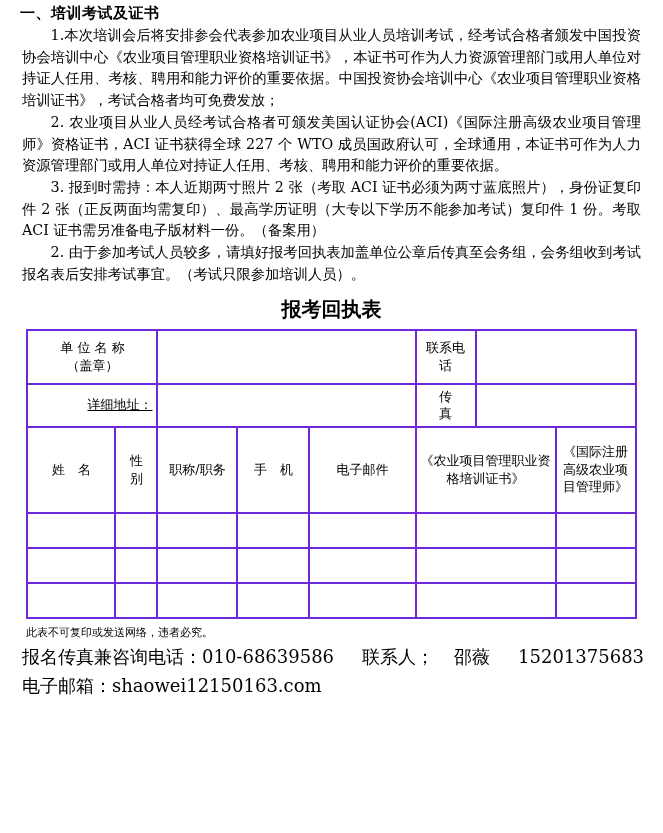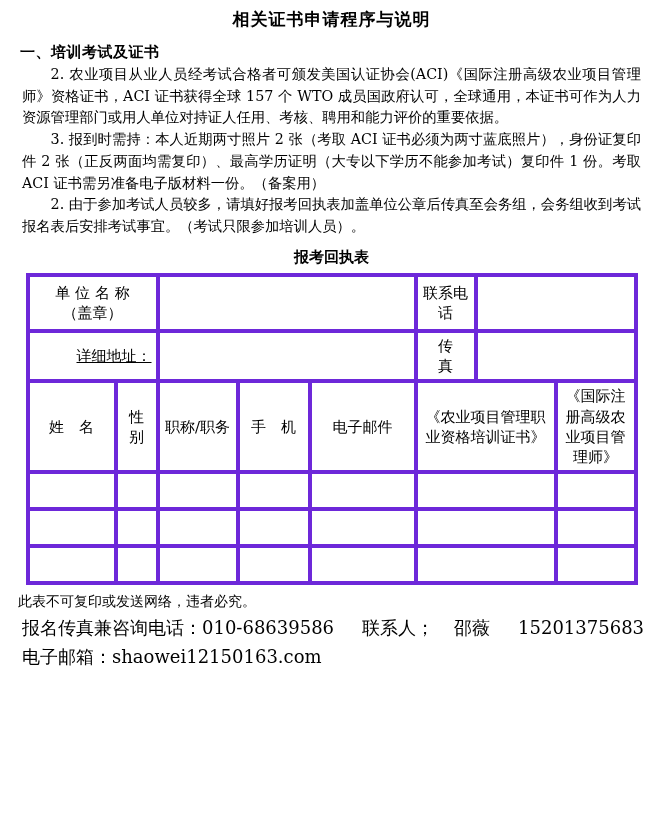--- a/index.html
+++ b/index.html
@@ -39,33 +39,33 @@
   .para {
     font-size: 14.3px;
     line-height: 1.52;
     text-align: justify;
     text-justify: inter-ideograph;
     margin: 0 4px 0 4px;
     text-indent: 2em;
   }
   .subtitle {
     text-align: center;
-    font-size: 15px;
+    font-size: 20px;
     font-weight: bold;
     margin: 10px 0 6px 0;
   }
   table.form {
     border-collapse: collapse;
     width: 608px;
     margin: 0 auto;
     table-layout: fixed;
   }
   table.form td {
-    border: 4px solid #6d28d9;
-    font-size: 15px;
+    border: 2px solid #6d28d9;
+    font-size: 13px;
     padding: 3px 4px;
     vertical-align: middle;
     line-height: 1.35;
   }
   .cell-label-center {
     text-align: center;
   }
   .cell-label-left {
     text-align: right;
     text-decoration: underline;
@@ -79,22 +79,22 @@
     height: 26px;
   }
   .hdr-row td {
     text-align: center;
     height: 78px;
   }
   .body-row td {
     height: 27px;
   }
   .footer-note {
-    font-size: 14px;
-    margin: 6px 0 0 0;
+    font-size: 11px;
+    margin: 6px 0 0 8px;
     line-height: 1.5;
   }
   .footer-line {
     font-size: 18px;
     margin: 2px 0 0 4px;
     line-height: 1.5;
   }
   .footer-line .gap {
     display: inline-block;
     width: 28px;
@@ -104,24 +104,24 @@
   }
   .mono-ish {
     font-family: "DejaVu Serif", "Liberation Serif", serif;
   }
 </style>
 </head>
 <body>
 
 <div class="page">
 
-  <div class="doc-title">相关证书申请程序与说明</div>
 
   <div class="section-head">一、培训考试及证书</div>
-  <div class="para">2. 农业项目从业人员经考试合格者可颁发美国认证协会(ACI)《国际注册高级农业项目管理师》资格证书，ACI 证书获得全球 157 个 WTO 成员国政府认可，全球通用，本证书可作为人力资源管理部门或用人单位对持证人任用、考核、聘用和能力评价的重要依据。</div>
+  <div class="para">1.本次培训会后将安排参会代表参加农业项目从业人员培训考试，经考试合格者颁发中国投资协会培训中心《农业项目管理职业资格培训证书》，本证书可作为人力资源管理部门或用人单位对持证人任用、考核、聘用和能力评价的重要依据。中国投资协会培训中心《农业项目管理职业资格培训证书》，考试合格者均可免费发放；</div>
+  <div class="para">2. 农业项目从业人员经考试合格者可颁发美国认证协会(ACI)《国际注册高级农业项目管理师》资格证书，ACI 证书获得全球 227 个 WTO 成员国政府认可，全球通用，本证书可作为人力资源管理部门或用人单位对持证人任用、考核、聘用和能力评价的重要依据。</div>
   <div class="para">3. 报到时需持：本人近期两寸照片 2 张（考取 ACI 证书必须为两寸蓝底照片），身份证复印件 2 张（正反两面均需复印）、最高学历证明（大专以下学历不能参加考试）复印件 1 份。考取 ACI 证书需另准备电子版材料一份。（备案用）</div>
 
   <div class="para">2. 由于参加考试人员较多，请填好报考回执表加盖单位公章后传真至会务组，会务组收到考试报名表后安排考试事宜。（考试只限参加培训人员）。</div>
 
   <div class="subtitle">报考回执表</div>
 
   <table class="form">
     <colgroup>
       <col style="width:88px">
       <col style="width:42px">

